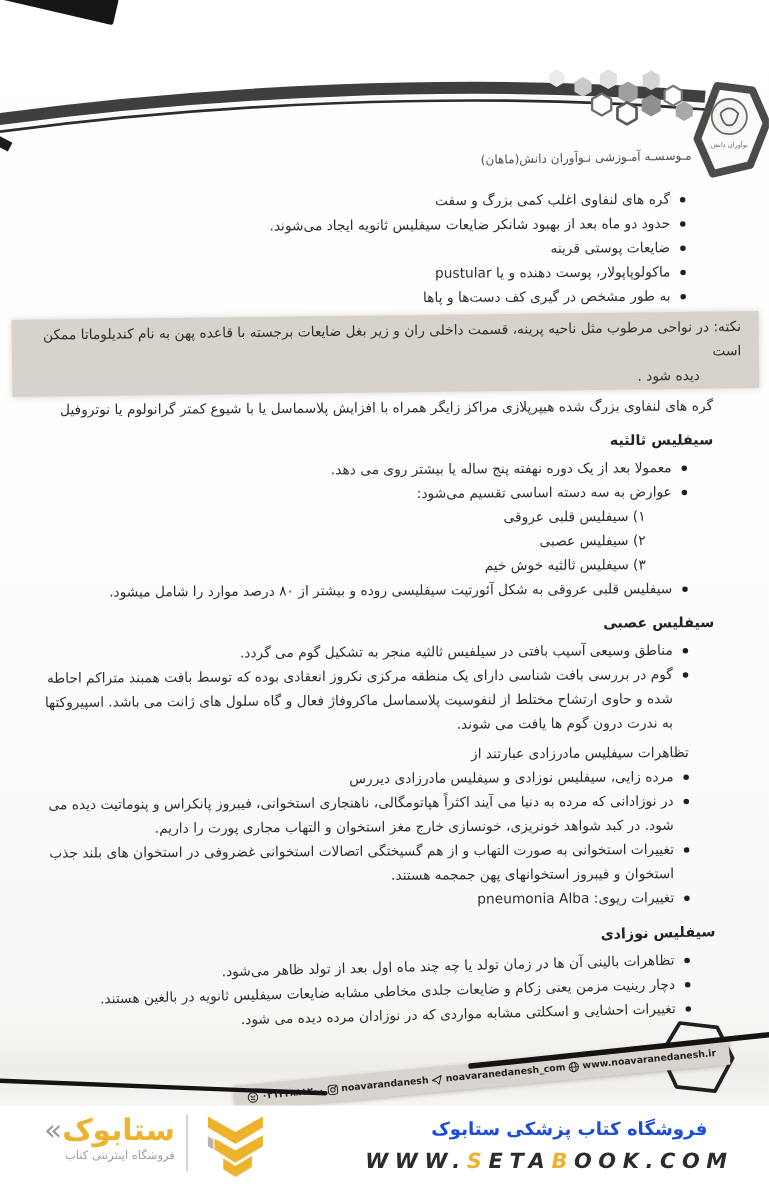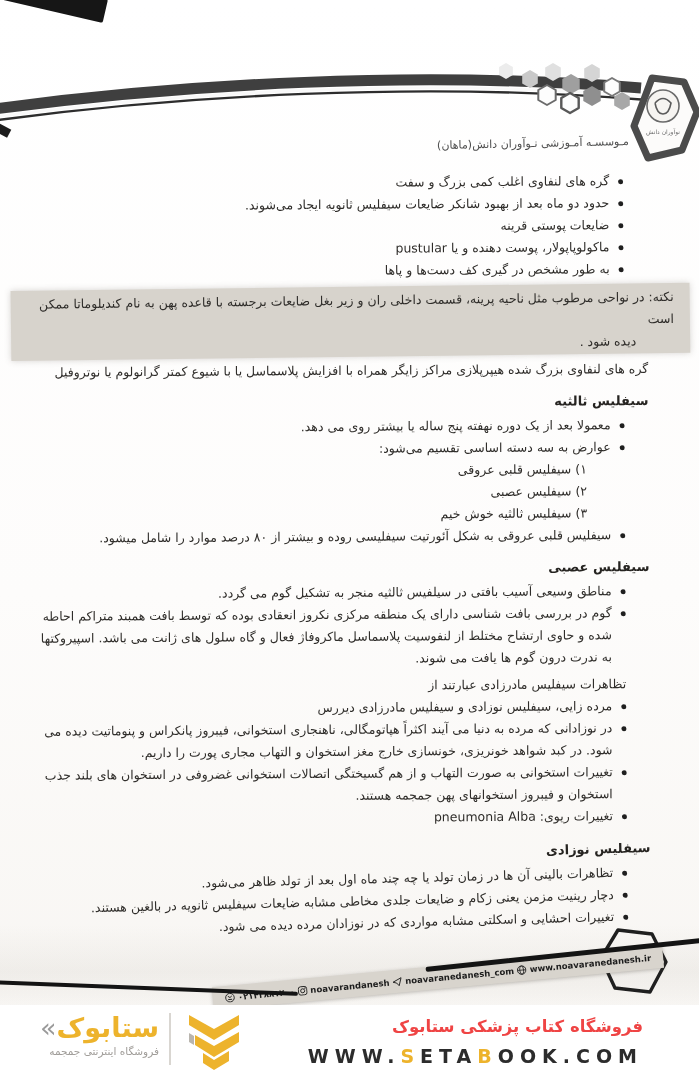--- a/index.html
+++ b/index.html
@@ -40,22 +40,22 @@
 
   
   .contact-strip{position:absolute;left:212px;top:966px;width:452px;height:23px;background:#d8d4cd;transform:rotate(-5.4deg);
     display:flex;align-items:center;justify-content:space-between;direction:ltr;padding:0 12px;box-sizing:border-box;
     box-shadow:0 1px 4px rgba(80,75,65,.35);}
   .fitem{display:flex;align-items:center;gap:3px;font-size:8.5px;color:#1d1d1d;white-space:nowrap;font-weight:bold;}
   .fitem svg{display:block;}
 
   
   .branding{position:absolute;left:0;top:1005px;width:699px;height:75px;background:#ffffff;}
-  .store-title{position:absolute;right:56px;top:12px;font-size:16.5px;color:#ef4444;direction:rtl;font-weight:600;}
-  .store-url{position:absolute;right:56px;top:40px;font-size:19px;font-weight:bold;color:#2c2c2c;letter-spacing:6px;direction:ltr;}
+  .store-title{position:absolute;right:56px;top:12px;font-size:16.5px;color:#1d4ed8;direction:rtl;font-weight:600;}
+  .store-url{position:absolute;right:32px;top:40px;font-size:19px;font-weight:bold;color:#2c2c2c;letter-spacing:6px;direction:ltr;font-style:italic;}
   .store-url .y{color:#edb32c;}
   .setabook-logo{position:absolute;left:40px;top:8px;display:flex;align-items:flex-start;gap:10px;direction:ltr;}
   .logo-textcol{text-align:right;}
   .logo-word{font-size:27px;font-weight:bold;color:#edb32c;line-height:30px;letter-spacing:-1px;}
   .logo-word .g{color:#9a9a9a;font-weight:normal;}
   .logo-sub{font-size:10.5px;color:#a09d99;margin-top:2px;}
   .logo-divider{width:2px;height:52px;background:#d9d6d1;}
 </style>
 </head>
 <body>
@@ -230,21 +230,21 @@
   <div class="edge-line-left"></div>
   <div class="edge-line-right"></div>
 
   <div class="branding">
     <div class="store-title">فروشگاه کتاب پزشکی ستابوک</div>
     <div class="store-url"><span>WWW.</span><span class="y">S</span><span>ETA</span><span class="y">B</span><span>OOK.COM</span></div>
 
     <div class="setabook-logo">
       <div class="logo-textcol">
         <div class="logo-word" dir="ltr"><span class="g">«</span><span>ستابوک</span></div>
-        <div class="logo-sub">فروشگاه اینترنتی جمجمه</div>
+        <div class="logo-sub">فروشگاه اینترنتی کتاب</div>
       </div>
       <div class="logo-divider"></div>
       <svg width="66" height="62" viewBox="0 0 66 62">
         <path d="M8 2 L33 16 L58 2 L58 12 L33 27 L8 12 Z" fill="#edb32c"></path>
         <path d="M14 22 L33 33 L58 19 L58 29 L33 44 L14 32 Z" fill="#edb32c"></path>
         <path d="M8 20 L13 23 L13 32 L8 29 Z" fill="#b9b5ae"></path>
         <path d="M22 40 L33 47 L48 38 L48 48 L33 57 L22 50 Z" fill="#edb32c"></path>
       </svg>
     </div>
   </div>

